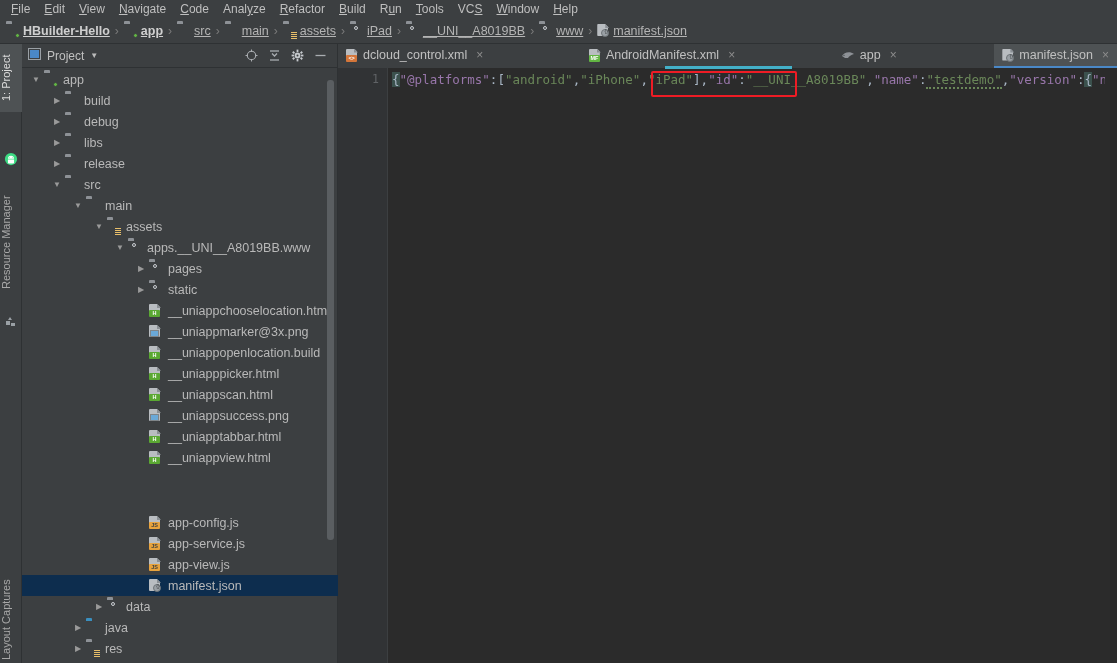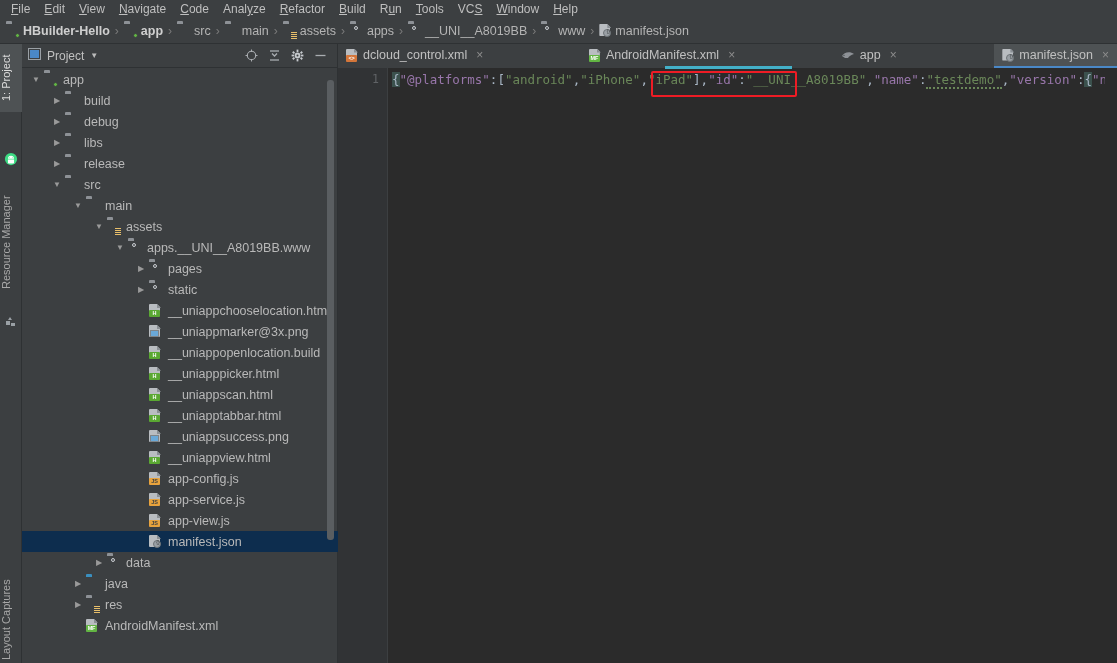--- a/index.html
+++ b/index.html
@@ -25,21 +25,21 @@
   }
   .menu-item .mn { text-decoration:underline; }
 
   
   .navbar {
     position:absolute; left:0; top:18px; width:1117px; height:26px;
     background:#3c3f41; display:flex; align-items:center; padding-left:6px;
     border-bottom:1px solid #2e3133;
   }
   .crumb { display:flex; align-items:center; white-space:nowrap; }
-  .crumb-label { font-size:12.5px; color:#b4b4b4; margin-left:4px; }
+  .crumb-label { font-size:12.5px; color:#b4b4b4; margin-left:4px;text-decoration:underline; }
   .crumb.bold .crumb-label { font-weight:bold; color:#cfcfcf; }
   .crumb-sep { color:#7a7a7a; margin:0 5px; font-size:12px; }
 
   
   .ico { display:inline-block; position:relative; vertical-align:middle; }
   .folder {
     width:13px; height:10px; background:#8d9196; border-radius:1px 2px 2px 2px;
   }
   .folder:before {
     content:""; position:absolute; left:0; top:-3px; width:6px; height:3px;
@@ -248,21 +248,21 @@
               <i></i>
               <i></i>
               <i></i>
               <i></i>
             </span></span></span>
         <span class="crumb-label">assets</span>
       </span>
       <span class="crumb-sep">›</span>
       <span class="crumb">
         <span class="ico" style="display: inline-block; width: 13px; height: 13px; position: relative; padding-top: 3px;"><span class="folder"><span class="lens"></span></span></span>
-        <span class="crumb-label">apps</span>
+        <span class="crumb-label">iPad</span>
       </span>
       <span class="crumb-sep">›</span>
       <span class="crumb">
         <span class="ico" style="display: inline-block; width: 13px; height: 13px; position: relative; padding-top: 3px;"><span class="folder"><span class="lens"></span></span></span>
         <span class="crumb-label">__UNI__A8019BB</span>
       </span>
       <span class="crumb-sep">›</span>
       <span class="crumb">
         <span class="ico" style="display: inline-block; width: 13px; height: 13px; position: relative; padding-top: 3px;"><span class="folder"><span class="lens"></span></span></span>
         <span class="crumb-label">www</span>
@@ -488,51 +488,51 @@
               <span class="page"></span>
               <span class="fold"></span>
               <span class="badge h">H</span>
             </span>
           </span>
           <span class="lbl">__uniappscan.html</span>
         </div>
         <div class="trow" style="padding-left: 113px;">
           <span class="arrow"></span>
           <span class="icowrap">
+            <span class="fileico img">
+              <span class="page"></span>
+              <span class="fold"></span>
+              <span class="pic"></span>
+            </span>
+          </span>
+          <span class="lbl">__uniappsuccess.png</span>
+        </div>
+        <div class="trow" style="padding-left: 113px;">
+          <span class="arrow"></span>
+          <span class="icowrap">
             <span class="fileico">
               <span class="page"></span>
               <span class="fold"></span>
               <span class="badge h">H</span>
             </span>
           </span>
           <span class="lbl">__uniapptabbar.html</span>
         </div>
         <div class="trow" style="padding-left: 113px;">
           <span class="arrow"></span>
           <span class="icowrap">
-            <span class="fileico img">
-              <span class="page"></span>
-              <span class="fold"></span>
-              <span class="pic"></span>
-            </span>
-          </span>
-          <span class="lbl">__uniappsuccess.png</span>
-        </div>
-        <div class="trow" style="padding-left: 113px;">
-          <span class="arrow"></span>
-          <span class="icowrap">
             <span class="fileico">
               <span class="page"></span>
               <span class="fold"></span>
               <span class="badge h">H</span>
             </span>
           </span>
           <span class="lbl">__uniappview.html</span>
         </div>
-        <div class="trow" style="padding-left: 113px;">
+        <div class="trow" style="padding-left: 113px; margin-top: 44px;">
           <span class="arrow"></span>
           <span class="icowrap">
             <span class="fileico">
               <span class="page"></span>
               <span class="fold"></span>
               <span class="badge js">JS</span>
             </span>
           </span>
           <span class="lbl">app-config.js</span>
         </div>

